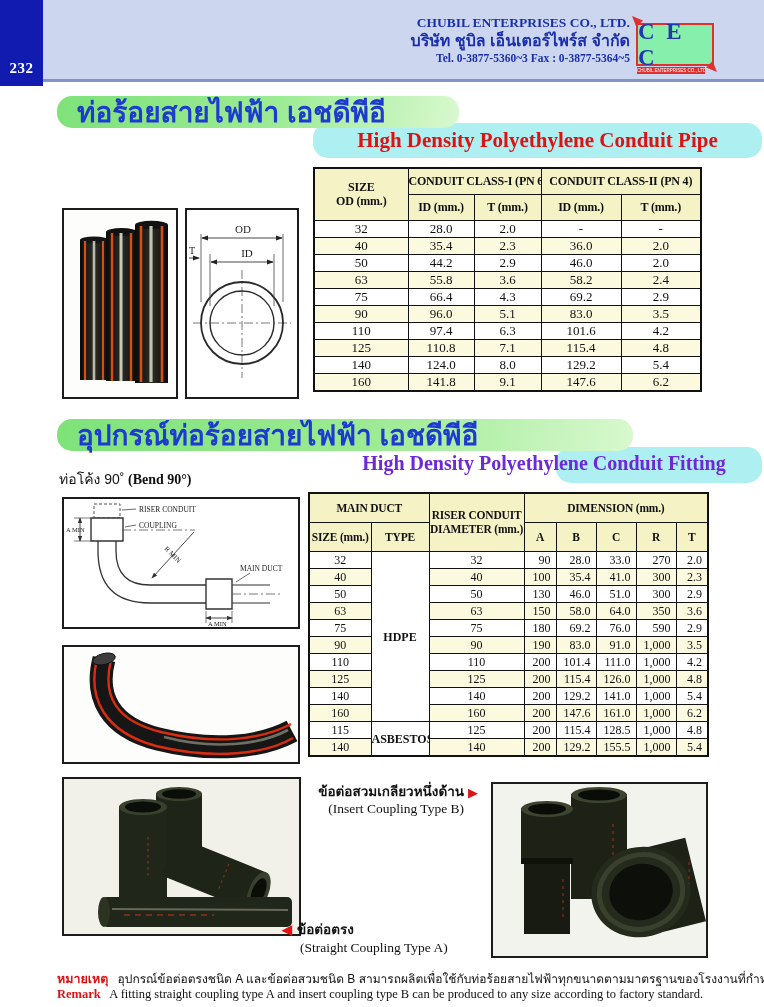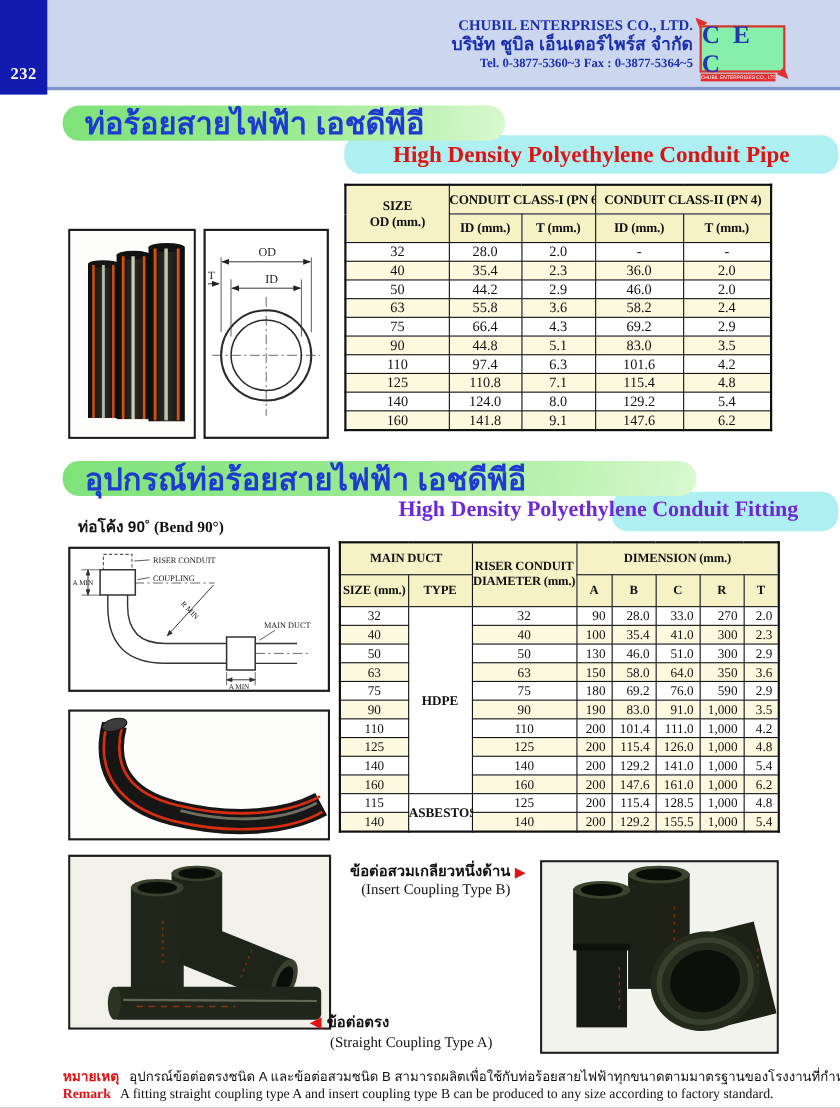--- a/index.html
+++ b/index.html
@@ -36,21 +36,21 @@
   .green-bar .t{margin-left:20px;font-size:28px;font-weight:bold;color:#1d3bd0;}
   .green-1{left:57px;top:96px;width:402px;}
   .green-2{left:57px;top:419px;width:576px;}
   .cyan-bar{position:absolute;background:#aeeff2;border-radius:15px;z-index:1;}
   .cyan-1{left:313px;top:123px;width:449px;height:35px;}
   .cyan-1 .t{text-align:center;line-height:35px;font-weight:bold;font-size:21px;color:#de1212;}
   .cyan-2{left:556px;top:447px;width:206px;height:36px;}
   .fitting-en{position:absolute;left:326px;top:452px;width:436px;text-align:center;z-index:2;
               font-weight:bold;font-size:20px;color:#6d28d9;}
   .bend-label{position:absolute;left:59px;top:468px;font-size:14px;color:#111;z-index:1;}
-  .bend-label .th-part{font-weight:bold;margin-left:12px;}
+  .bend-label .th-part{font-weight:normal;}
   .bend-label .en-part{font-weight:bold;font-family:"Liberation Serif",serif;}
 
   
   .frame{position:absolute;background:#fff;border:2px solid #1c1c1c;box-sizing:border-box;}
   .f-pipes{left:62px;top:208px;width:116px;height:191px;}
   .f-cross{left:185px;top:208px;width:114px;height:191px;}
   .f-bend{left:62px;top:497px;width:238px;height:132px;}
   .f-bentpipe{left:62px;top:645px;width:238px;height:119px;}
   .f-straight{left:62px;top:777px;width:239px;height:159px;}
   .f-insert{left:491px;top:782px;width:217px;height:176px;}
@@ -229,21 +229,21 @@
         </tr>
         <tr>
           <td>75</td>
           <td>66.4</td>
           <td>4.3</td>
           <td>69.2</td>
           <td>2.9</td>
         </tr>
         <tr>
           <td>90</td>
-          <td>44.8</td>
+          <td>96.0</td>
           <td>5.1</td>
           <td>83.0</td>
           <td>3.5</td>
         </tr>
         <tr>
           <td>110</td>
           <td>97.4</td>
           <td>6.3</td>
           <td>101.6</td>
           <td>4.2</td>

